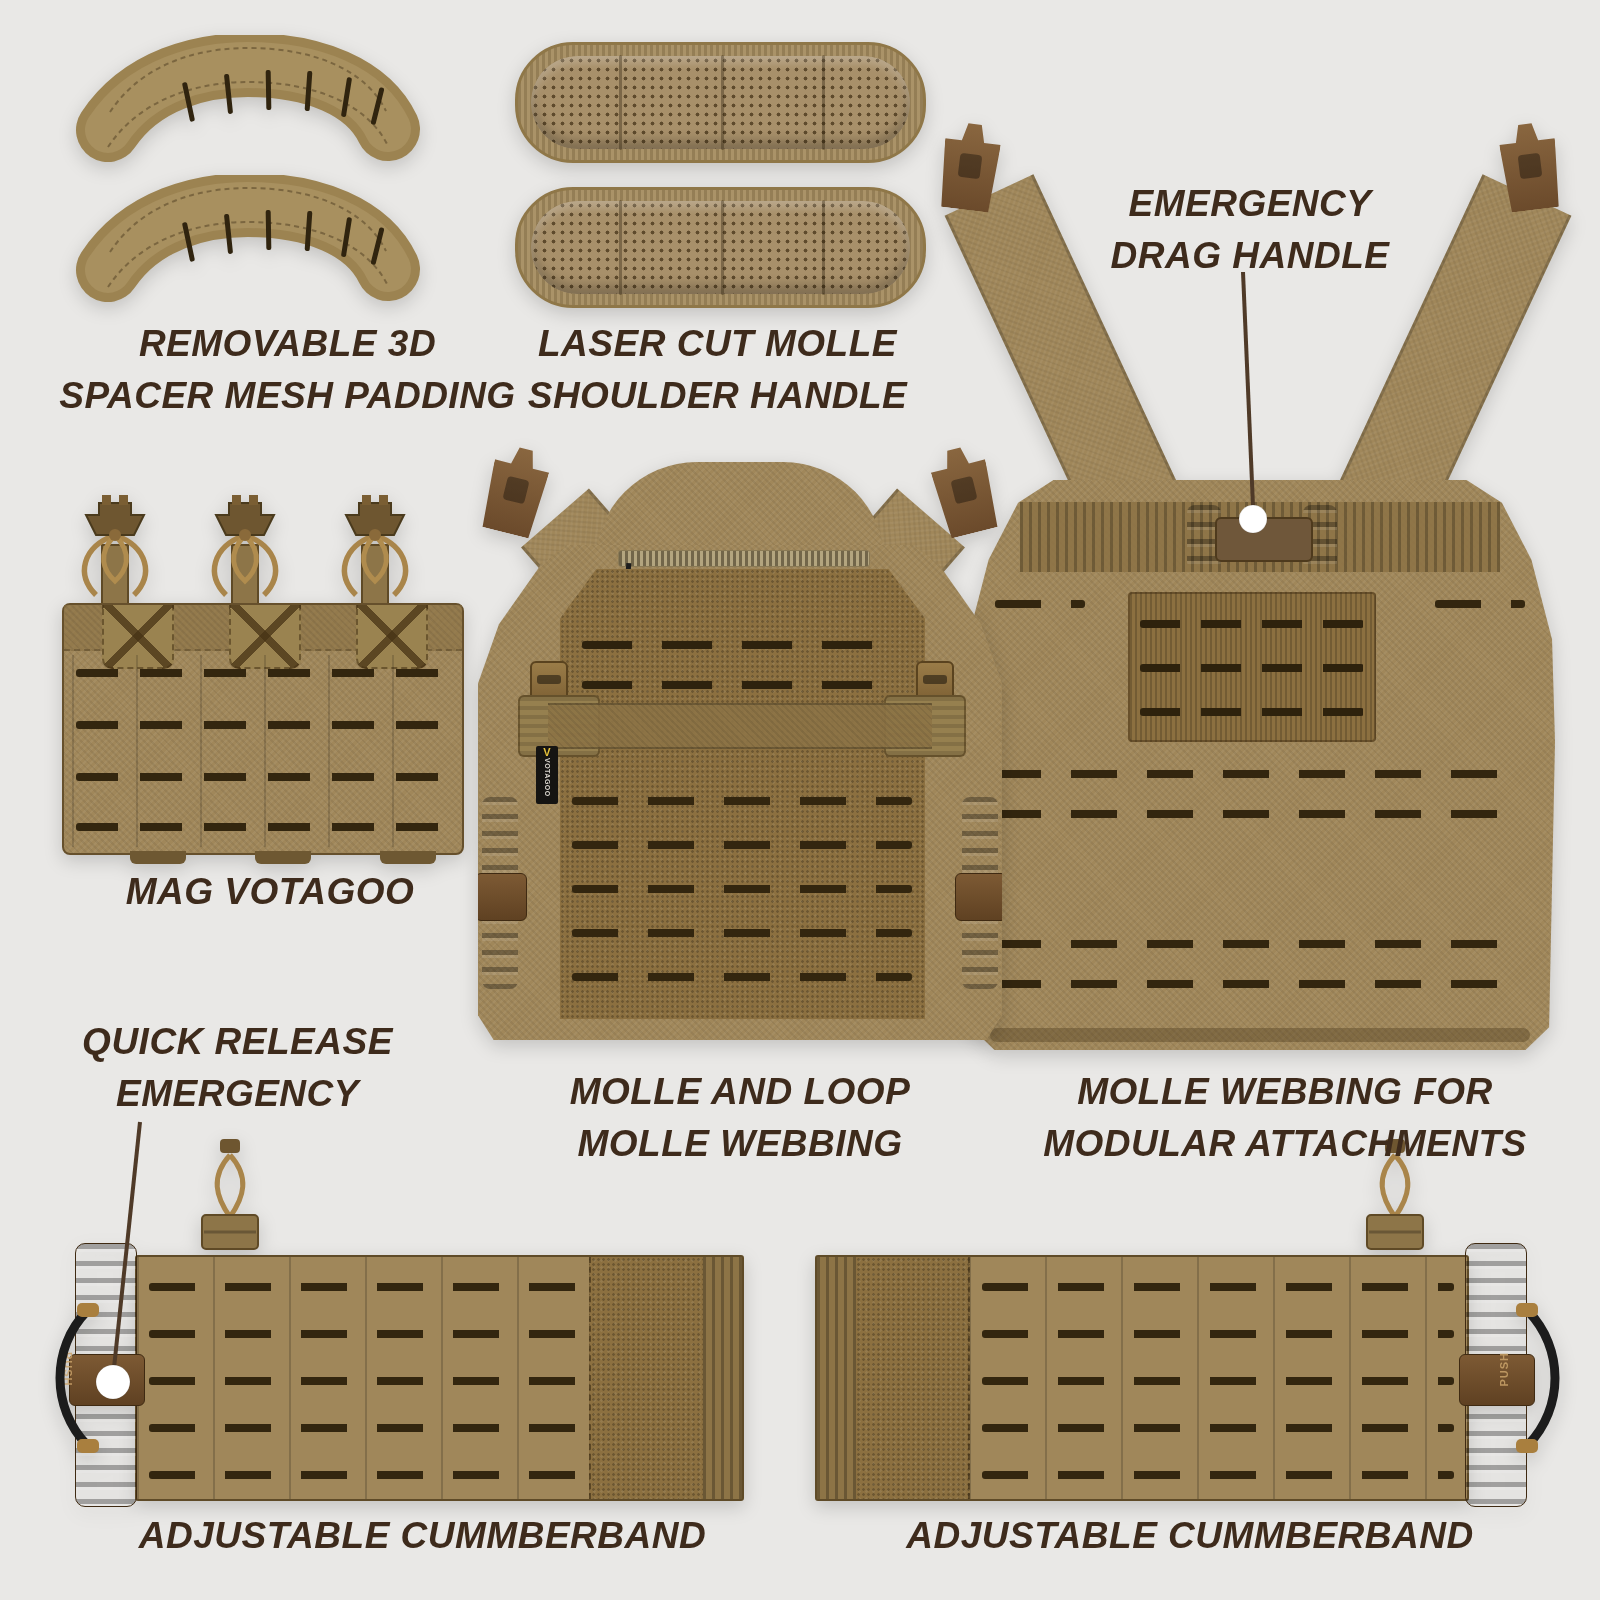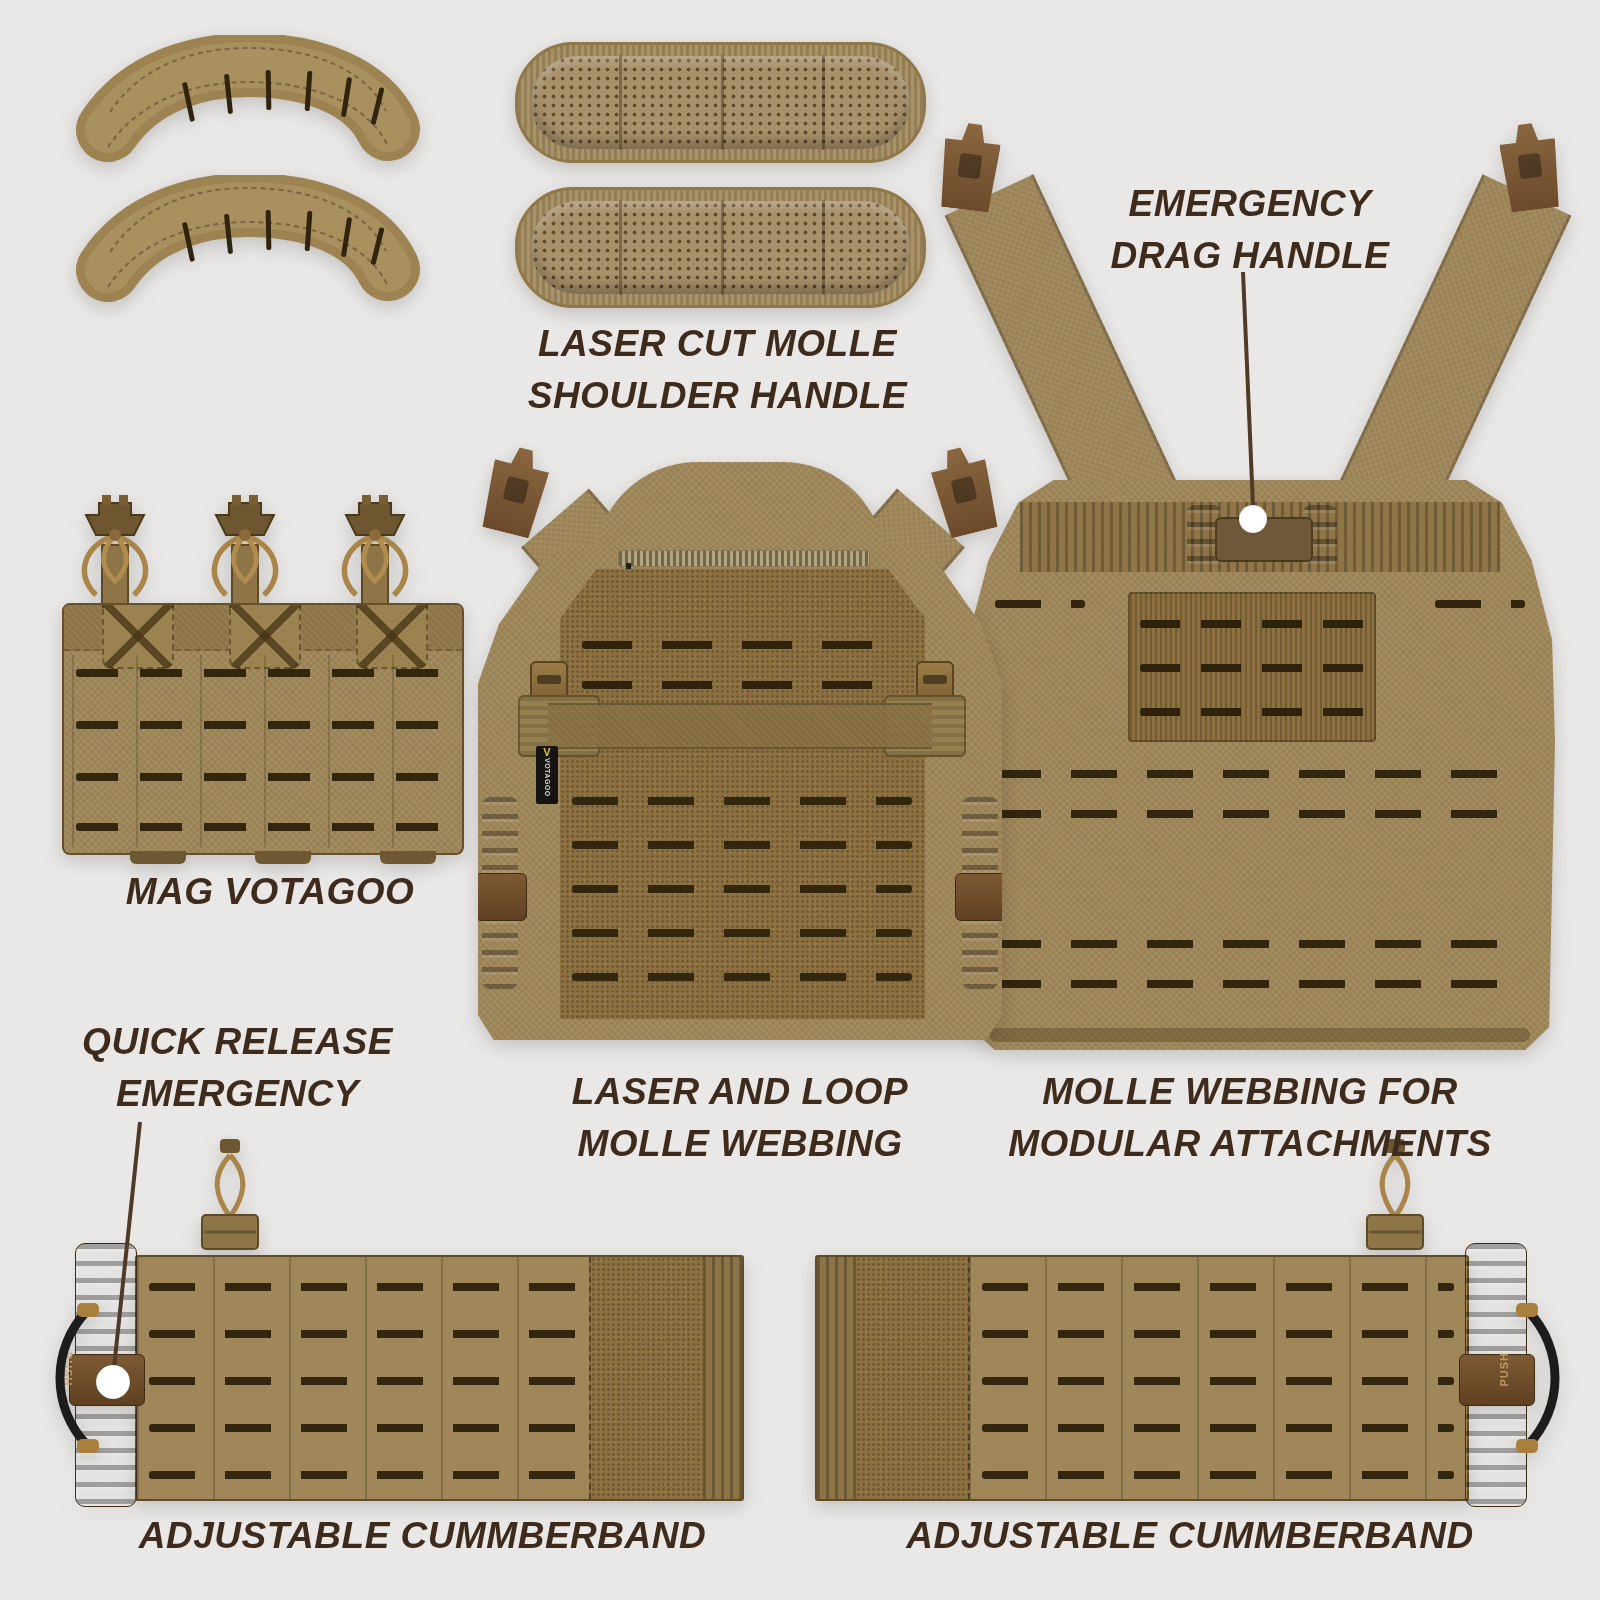--- a/index.html
+++ b/index.html
@@ -105,20 +105,24 @@
   <div class="item" style="left:70px;top:35px;width:350px;height:135px">
     <svg viewBox="0 0 350 135" width="350" height="135">
         <use href="#curvepad"></use>
       </svg>
   </div>
   <div class="item" style="left:70px;top:175px;width:350px;height:135px">
     <svg viewBox="0 0 350 135" width="350" height="135">
         <use href="#curvepad"></use>
       </svg>
   </div>
+  <div class="label" style="left:50px;top:318px;width:475px">
+    <span>REMOVABLE 3D</span><br>
+    <span>SPACER MESH PADDING</span>
+  </div>
 
   <div class="item meshpad" style="left:515px;top:42px;">
     <div class="core"></div>
     <div class="seam" style="left:25%"></div>
     <div class="seam" style="left:50%"></div>
     <div class="seam" style="left:75%"></div>
   </div>
   <div class="item meshpad" style="left:515px;top:187px;">
     <div class="core"></div>
     <div class="seam" style="left:25%"></div>
@@ -159,21 +163,21 @@
       <div class="slot-row" style="left:30px;top:330px;width:530px"></div>
       <div class="slot-row" style="left:30px;top:460px;width:530px"></div>
       <div class="slot-row" style="left:30px;top:500px;width:530px"></div>
       <div class="abs" style="left:25px;bottom:8px;width:540px;height:14px;background:rgba(70,52,24,.35);border-radius:7px;"></div>
     </div>
   </div>
   <div class="label" style="left:1040px;top:178px;width:420px">
     <span>EMERGENCY</span><br>
     <span>DRAG HANDLE</span>
   </div>
-  <div class="label" style="left:980px;top:1066px;width:540px">
+  <div class="label" style="left:1015px;top:1066px;width:540px">
     <span>MOLLE WEBBING FOR</span><br>
     <span>MODULAR ATTACHMENTS</span>
   </div>
 
   <div class="item" style="left:50px;top:495px;width:420px;height:375px">
     <svg class="abs" style="left:2px;top:0" viewBox="0 0 120 125" width="120" height="125">
         <use href="#bungee"></use>
       </svg>
     <svg class="abs" style="left:132px;top:0" viewBox="0 0 120 125" width="120" height="125">
         <use href="#bungee"></use>
@@ -243,21 +247,21 @@
         <div class="railclasp" style="top:76px;"></div>
       </div>
 
       <div class="brandtag" style="left:58px;top:201px;">
         <span class="v">V</span>
         <span class="t">VOTAGOO</span>
       </div>
     </div>
   </div>
   <div class="label" style="left:515px;top:1066px;width:450px">
-    <span>LASER AND LOOP</span><br>
+    <span>MOLLE AND LOOP</span><br>
     <span>MOLLE WEBBING</span>
   </div>
 
   <div class="label" style="left:40px;top:1016px;width:395px">
     <span>QUICK RELEASE</span><br>
     <span>EMERGENCY</span>
   </div>
 
   <div class="item" style="left:75px;top:1125px;width:680px;height:390px">
     <svg class="abs" style="left:105px;top:12px" viewBox="0 0 100 115" width="100" height="115">

